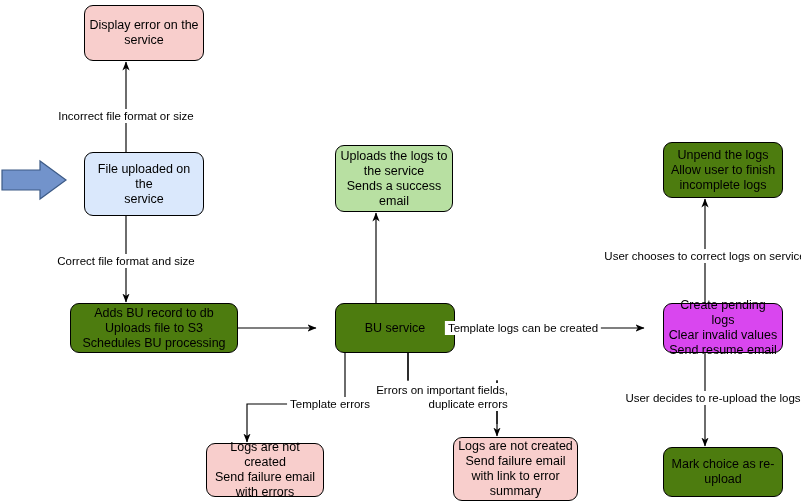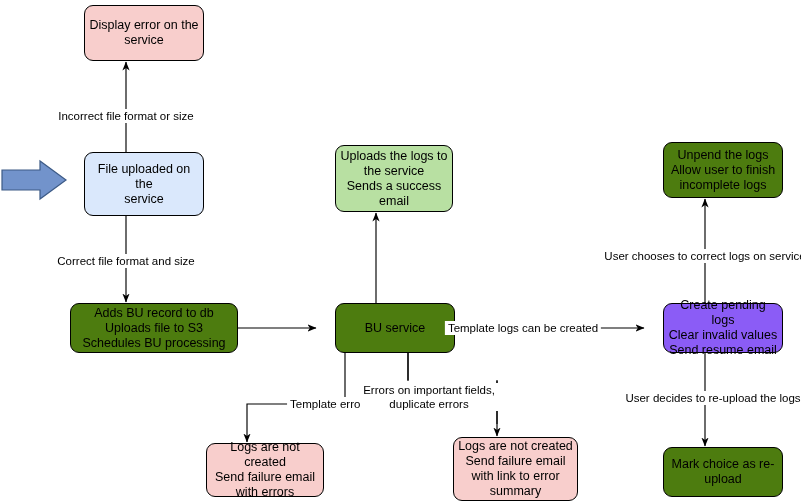--- a/index.html
+++ b/index.html
@@ -40,34 +40,34 @@
     color: #000000;
     background: #ffffff;
     white-space: pre-line;
     padding: 2px 4px;
     z-index: 2;
     margin-left: 18px;
   }
   .node.pink   { background: #f8cecc; border-color: #b85450; }
   .node.blue   { background: #dae8fc; border-color: #6c8ebf; }
   .node.green  { background: #b8e0a2; border-color: #82b366; }
-  .node.yellow { background: #8b5cf6; border-color: #d79b00; }
+  .node.yellow { background: #d946ef; border-color: #d79b00; }
   .node.plain  { background: #4d7c0f; border-color: #000000; }
   .node.pink   { border-color: #000000; }
   .node.green  { border-color: #000000; }
   .node.yellow { border-color: #000000; }
   .node.blue   { border-color: #000000; }
 
   .edge-label {
     position: absolute;
     font-size: 11.5px;
     line-height: 14px;
     color: #000000;
     background: #ffffff;
-    text-align: center;
+    text-align: right;
     white-space: pre-line;
     padding: 0 3px;
     z-index: 3;
   }
   .edge-label.nowrap { white-space: nowrap; }
 </style>
 </head>
 <body>
 
 <div id="canvas">
@@ -137,17 +137,17 @@
 with link to error
 summary</div>
   <div class="node plain" style="left:645px; top:447px; width:120px; height:50px;">Mark choice as re-
 upload</div>
 
   <div class="edge-label nowrap" style="left:126px; top:116px; transform:translate(-50%,-50%);">Incorrect file format or size</div>
   <div class="edge-label nowrap" style="left:126px; top:261px; transform:translate(-50%,-50%);">Correct file format and size</div>
   <div class="edge-label nowrap" style="left:523px; top:328px; transform:translate(-50%,-50%);">Template logs can be created</div>
   <div class="edge-label nowrap" style="left:705px; top:256px; transform:translate(-50%,-50%);">User chooses to correct logs on service</div>
   <div class="edge-label nowrap" style="left:330px; top:404px; transform:translate(-50%,-50%);">Template errors</div>
-  <div class="edge-label" style="left:429px; top:397px; transform:translate(-50%,-50%);">Errors on important fields,
+  <div class="edge-label" style="left:442px; top:397px; transform:translate(-50%,-50%);">Errors on important fields,
 duplicate errors</div>
   <div class="edge-label nowrap" style="left:705px; top:398px; transform:translate(-50%,-50%);margin-left:8px;">User decides to re-upload the logs</div>
 
 </div>
 
 </body></html>

